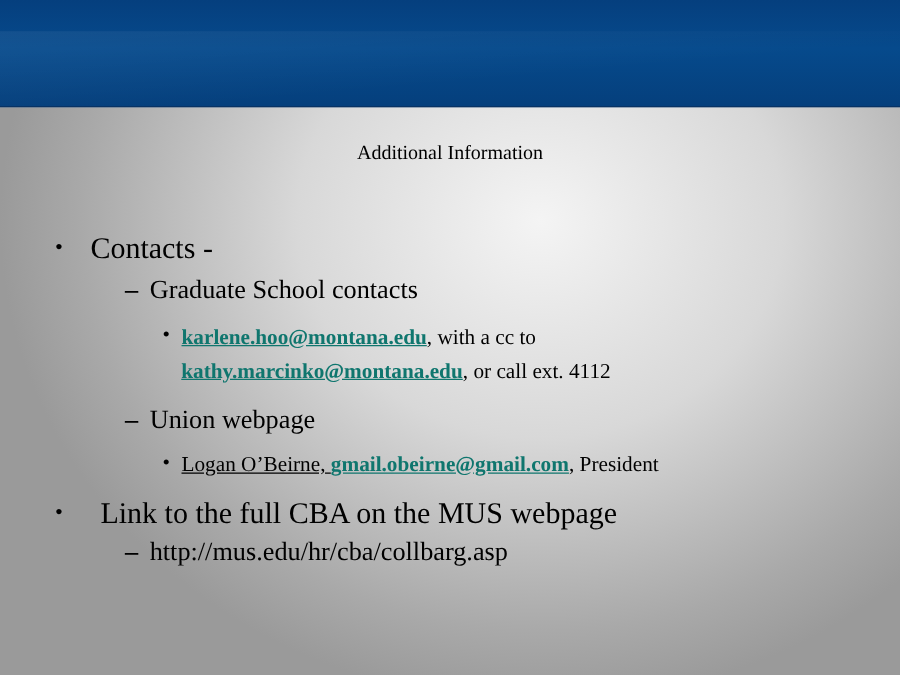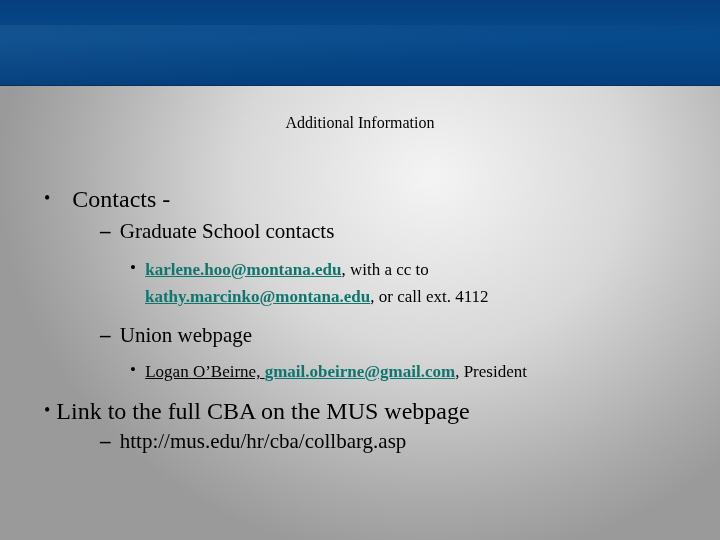--- a/index.html
+++ b/index.html
@@ -66,19 +66,19 @@
   <span style="margin-left:4px;">Union webpage</span>
 </div>
 
 <div class="line b3" style="left:130px; top:362px;">
   <span style="position:relative; top:-2px;">•</span>
   <span style="margin-left:5px;text-decoration:underline;">Logan O’Beirne, </span><a class="lnk">gmail.obeirne@gmail.com</a><span>, President</span>
 </div>
 
 <div class="line b1" style="left:44px; top:398px;">
   <span style="font-size:18px; position:relative; top:-3px;">•</span>
-  <span style="margin-left:0;">Link to the full CBA on the MUS webpage</span>
+  <span style="margin-left:24px;">Link to the full CBA on the MUS webpage</span>
 </div>
 
 <div class="line b2" style="left:100px; top:429px;">
   <span style="font-weight:bold;">–</span>
   <span style="margin-left:4px;">http://mus.edu/hr/cba/collbarg.asp</span>
 </div>
 
 </body></html>

